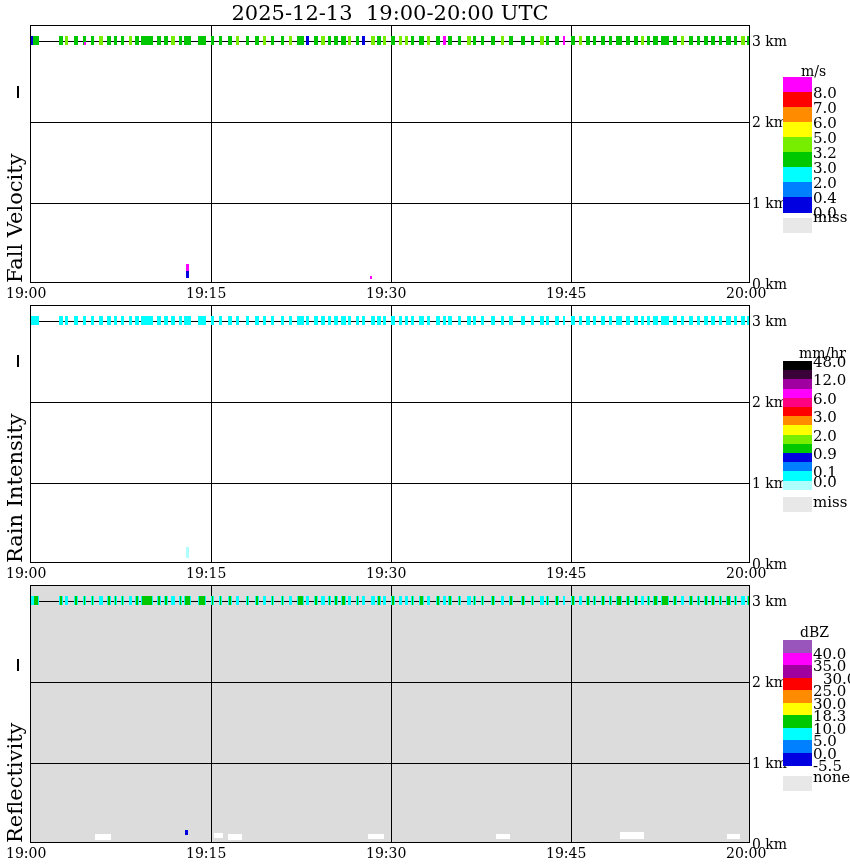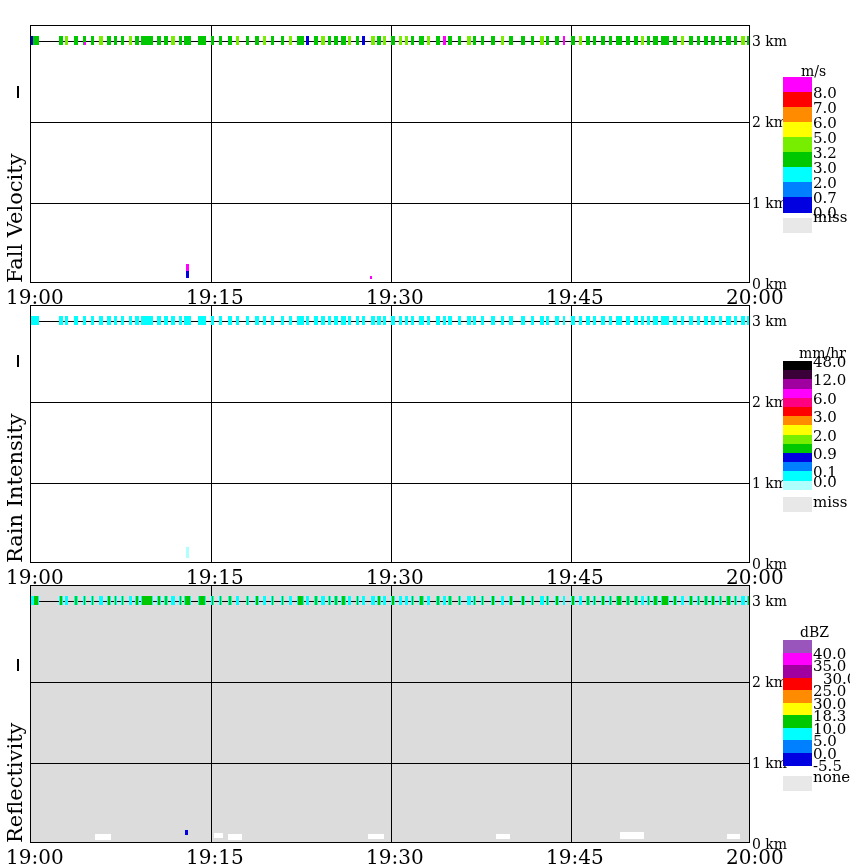--- a/index.html
+++ b/index.html
@@ -5,30 +5,31 @@
   html,body{margin:0;padding:0;background:#fff;}
   #figure{position:relative;width:850px;height:868px;background:#fff;overflow:hidden;
           font-family:"DejaVu Serif","Liberation Serif",serif;color:#000;}
   .abs{position:absolute;}
   #title{top:1px;left:30px;width:720px;text-align:center;font-size:21px;white-space:pre;}
   .plot{box-sizing:border-box;border:1px solid #000;overflow:hidden;}
   .hline{height:1px;background:#000;left:0;width:100%;}
   .vline{width:1px;background:#000;top:0;height:100%;}
   .seg{height:9px;}
   .kmlab{font-size:14px;white-space:pre;}
-  .xtick{font-size:20px;width:48px;text-align:center;white-space:pre;}
+  .xtick{font-size:14px;width:48px;text-align:left;white-space:pre;}
   .ylab{font-size:21px;writing-mode:vertical-rl;transform:rotate(180deg);white-space:pre;}
   .ytick{width:2px;height:12px;background:#000;}
   .cbt{font-size:14px;white-space:pre;}
   .cblab{font-size:15px;white-space:pre;}
 </style>
 </head>
 <body>
 
 <div id="figure">
+  <div id="title" class="abs">2025-12-13  19:00-20:00 UTC</div>
 <div class="abs plot" style="left: 30px; top: 25px; width: 720px; height: 258px; background: rgb(255, 255, 255);">
       <div class="abs hline" style="top: 15px;"></div>
       <div class="abs hline" style="top: 96px;"></div>
       <div class="abs hline" style="top: 177px;"></div>
       <div class="abs vline" style="left: 180px;"></div>
       <div class="abs vline" style="left: 360px;"></div>
       <div class="abs vline" style="left: 540px;"></div>
       <div class="abs seg" style="left: 0px; top: 10px; width: 2px; background: rgb(0, 0, 224);"></div>
       <div class="abs seg" style="left: 2px; top: 10px; width: 6px; background: rgb(0, 200, 0);"></div>
       <div class="abs seg" style="left: 28px; top: 10px; width: 4px; background: rgb(0, 200, 0);"></div>
@@ -144,21 +145,21 @@
     <div class="abs" style="left: 783px; top: 167px; width: 29px; height: 15.5px; background: rgb(0, 255, 255);"></div>
     <div class="abs" style="left: 783px; top: 182px; width: 29px; height: 15.5px; background: rgb(0, 128, 255);"></div>
     <div class="abs" style="left: 783px; top: 197px; width: 29px; height: 15.5px; background: rgb(0, 0, 224);"></div>
     <div class="abs cblab" style="left: 813px; top: 84px;">8.0</div>
     <div class="abs cblab" style="left: 813px; top: 99px;">7.0</div>
     <div class="abs cblab" style="left: 813px; top: 114px;">6.0</div>
     <div class="abs cblab" style="left: 813px; top: 129px;">5.0</div>
     <div class="abs cblab" style="left: 813px; top: 144px;">3.2</div>
     <div class="abs cblab" style="left: 813px; top: 159px;">3.0</div>
     <div class="abs cblab" style="left: 813px; top: 174px;">2.0</div>
-    <div class="abs cblab" style="left: 813px; top: 189px;">0.7</div>
+    <div class="abs cblab" style="left: 813px; top: 189px;">0.4</div>
     <div class="abs cblab" style="left: 813px; top: 204px;">0.0</div>
     <div class="abs" style="left: 783px; top: 218px; width: 29px; height: 15px; background: rgb(232, 232, 232);"></div>
     <div class="abs cblab" style="left: 813px; top: 208px;">miss</div>
     <div class="abs plot" style="left: 30px; top: 305px; width: 720px; height: 258px; background: rgb(255, 255, 255);">
       <div class="abs hline" style="top: 15px;"></div>
       <div class="abs hline" style="top: 96px;"></div>
       <div class="abs hline" style="top: 177px;"></div>
       <div class="abs vline" style="left: 180px;"></div>
       <div class="abs vline" style="left: 360px;"></div>
       <div class="abs vline" style="left: 540px;"></div>

